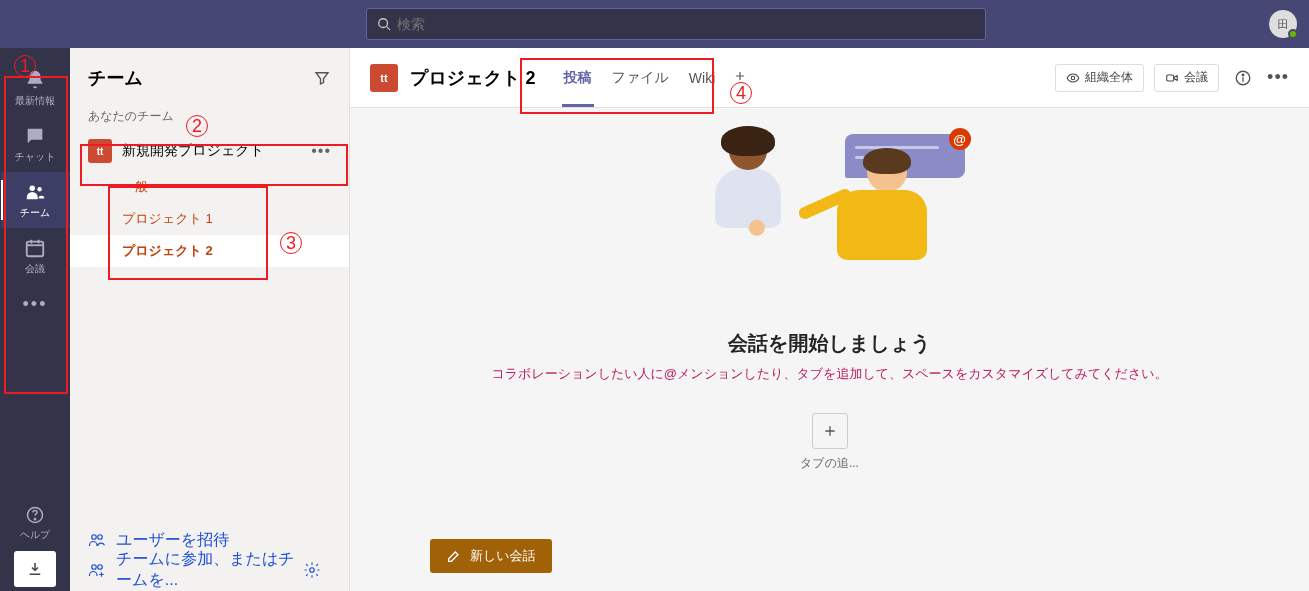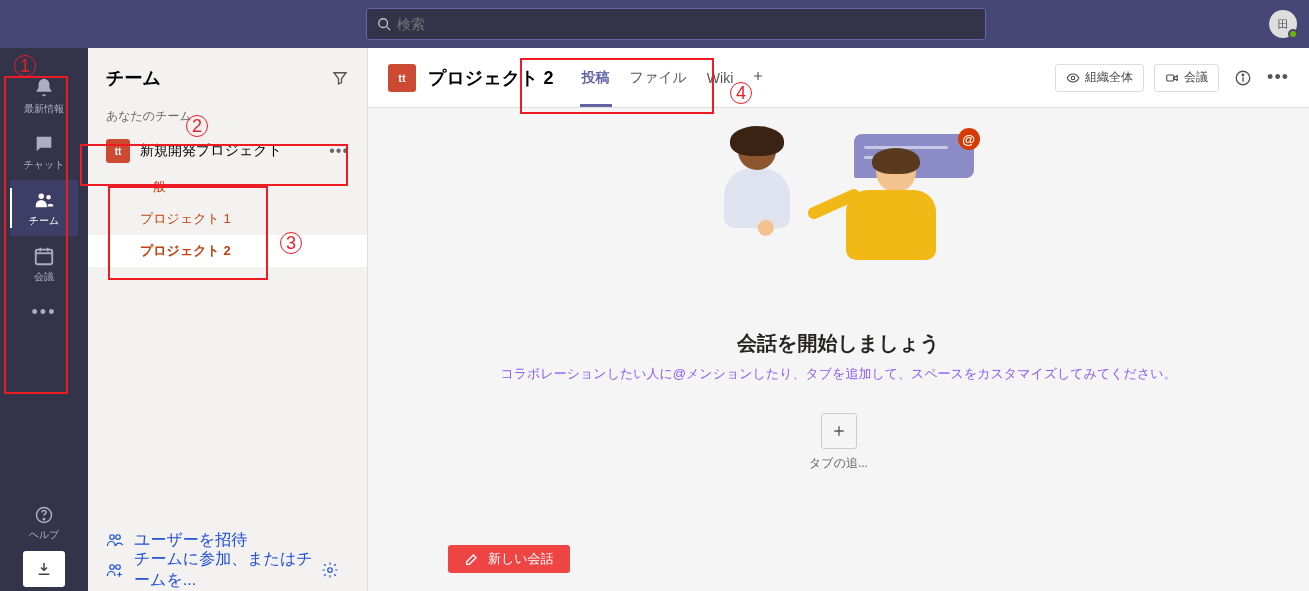--- a/index.html
+++ b/index.html
@@ -11,21 +11,21 @@
 .search-box { margin-left: 350px; width: 620px; height: 32px; background: #33344a; border: 1px solid #6264a7; border-radius: 3px; display: flex; align-items: center; padding: 0 10px; color: #c8c6c4; }
 .search-box svg { flex-shrink: 0; margin-right: 6px; }
 .search-box input { background: transparent; border: none; outline: none; color: #c8c6c4; font-size: 14px; width: 100%; }
 .avatar { position: absolute; right: 12px; width: 28px; height: 28px; border-radius: 50%; background: #dfdede; display: flex; align-items: center; justify-content: center; font-size: 11px; color: #555; }
 .presence { position: absolute; bottom: -1px; right: -1px; width: 10px; height: 10px; border-radius: 50%; background: #6bb700; border: 2px solid #464775; }
 
 
 .body { display: flex; flex: 1; min-height: 0; }
 
 
-.rail { width: 88px; background: #33344a; display: flex; flex-direction: column; align-items: center; padding-top: 20px; }
+.rail { width: 70px; background: #33344a; display: flex; flex-direction: column; align-items: center; padding-top: 12px; }
 .rail-item { width: 68px; height: 56px; display: flex; flex-direction: column; align-items: center; justify-content: center; color: #adadc2; cursor: pointer; position: relative; }
 .rail-item.selected { background: #3d3e66; color: #fff; }
 .rail-item.selected::before { content: ""; position: absolute; left: 0; top: 8px; bottom: 8px; width: 2px; background: #fff; }
 .rail-label { font-size: 10px; margin-top: 3px; }
 .rail-spacer { flex: 1; }
 .rail-bottom { display: flex; flex-direction: column; align-items: center; margin-bottom: 4px; }
 .rail-download { width: 42px; height: 36px; background: #fff; border-radius: 3px; display: flex; align-items: center; justify-content: center; margin-top: 4px; color: #444; }
 
 
 .list-panel { width: 280px; background: #f3f2f1; border-right: 1px solid #e1dfdd; display: flex; flex-direction: column; }
@@ -69,26 +69,26 @@
 .head-a { width: 38px; height: 38px; background: #8e562e; border-radius: 50%; margin: 6px auto 0; position: relative; }
 .hair-a { position: absolute; top: -6px; left: -8px; width: 54px; height: 30px; background: #3b2314; border-radius: 50% 50% 40% 40%; }
 .body-a { width: 66px; height: 60px; background: #dfe3f0; border-radius: 28px 28px 10px 10px; margin: -2px auto 0; }
 .person-b { position: absolute; right: 34px; bottom: 4px; width: 120px; height: 150px; }
 .head-b { width: 40px; height: 40px; background: #f4c28e; border-radius: 50%; margin-left: 56px; position: relative; }
 .hair-b { position: absolute; top: -4px; left: -4px; width: 48px; height: 26px; background: #5a3a1e; border-radius: 50% 50% 40% 40%; }
 .body-b { width: 90px; height: 70px; background: #f2b816; border-radius: 22px 22px 10px 10px; margin-left: 26px; margin-top: -2px; position: relative; }
 .arm-b { position: absolute; left: -40px; top: 8px; width: 56px; height: 12px; background: #f2b816; border-radius: 8px; transform: rotate(-24deg); }
 .hand-b { position: absolute; left: -52px; top: -8px; width: 16px; height: 16px; background: #f4c28e; border-radius: 50%; }
 .empty-title { font-size: 20px; font-weight: 600; color: #252423; margin-bottom: 8px; }
-.empty-sub { font-size: 13px; color: #8b5cf6; margin-bottom: 30px; }
+.empty-sub { font-size: 13px; color: #be185d; margin-bottom: 30px; }
 .add-tab-box { width: 36px; height: 36px; border: 1px solid #ccc; border-radius: 3px; display: flex; align-items: center; justify-content: center; color: #555; font-size: 20px; cursor: pointer; }
 .add-tab-label { font-size: 12px; color: #666; margin-top: 6px; }
 
 .new-convo-bar { padding: 18px 0 18px 80px; }
-.new-convo-btn { display: inline-flex; align-items: center; gap: 8px; background: #ef4444; color: #fff; border: none; height: 28px; padding: 0 16px; border-radius: 3px; font-size: 13px; cursor: pointer; }
+.new-convo-btn { display: inline-flex; align-items: center; gap: 8px; background: #a16207; color: #fff; border: none; height: 34px; padding: 0 16px; border-radius: 3px; font-size: 13px; cursor: pointer; }
 
 
 .annot-box { position: absolute; border: 2.5px solid #ed1c24; pointer-events: none; z-index: 50; }
 .annot-num { position: absolute; color: #ed1c24; font-size: 18px; font-weight: 400; z-index: 51; pointer-events: none; width: 22px; height: 22px; border: 1.8px solid #ed1c24; border-radius: 50%; display: flex; align-items: center; justify-content: center; font-family: Arial, sans-serif; }
 </style>
 </head>
 <body>
 
 <div class="app">
 

